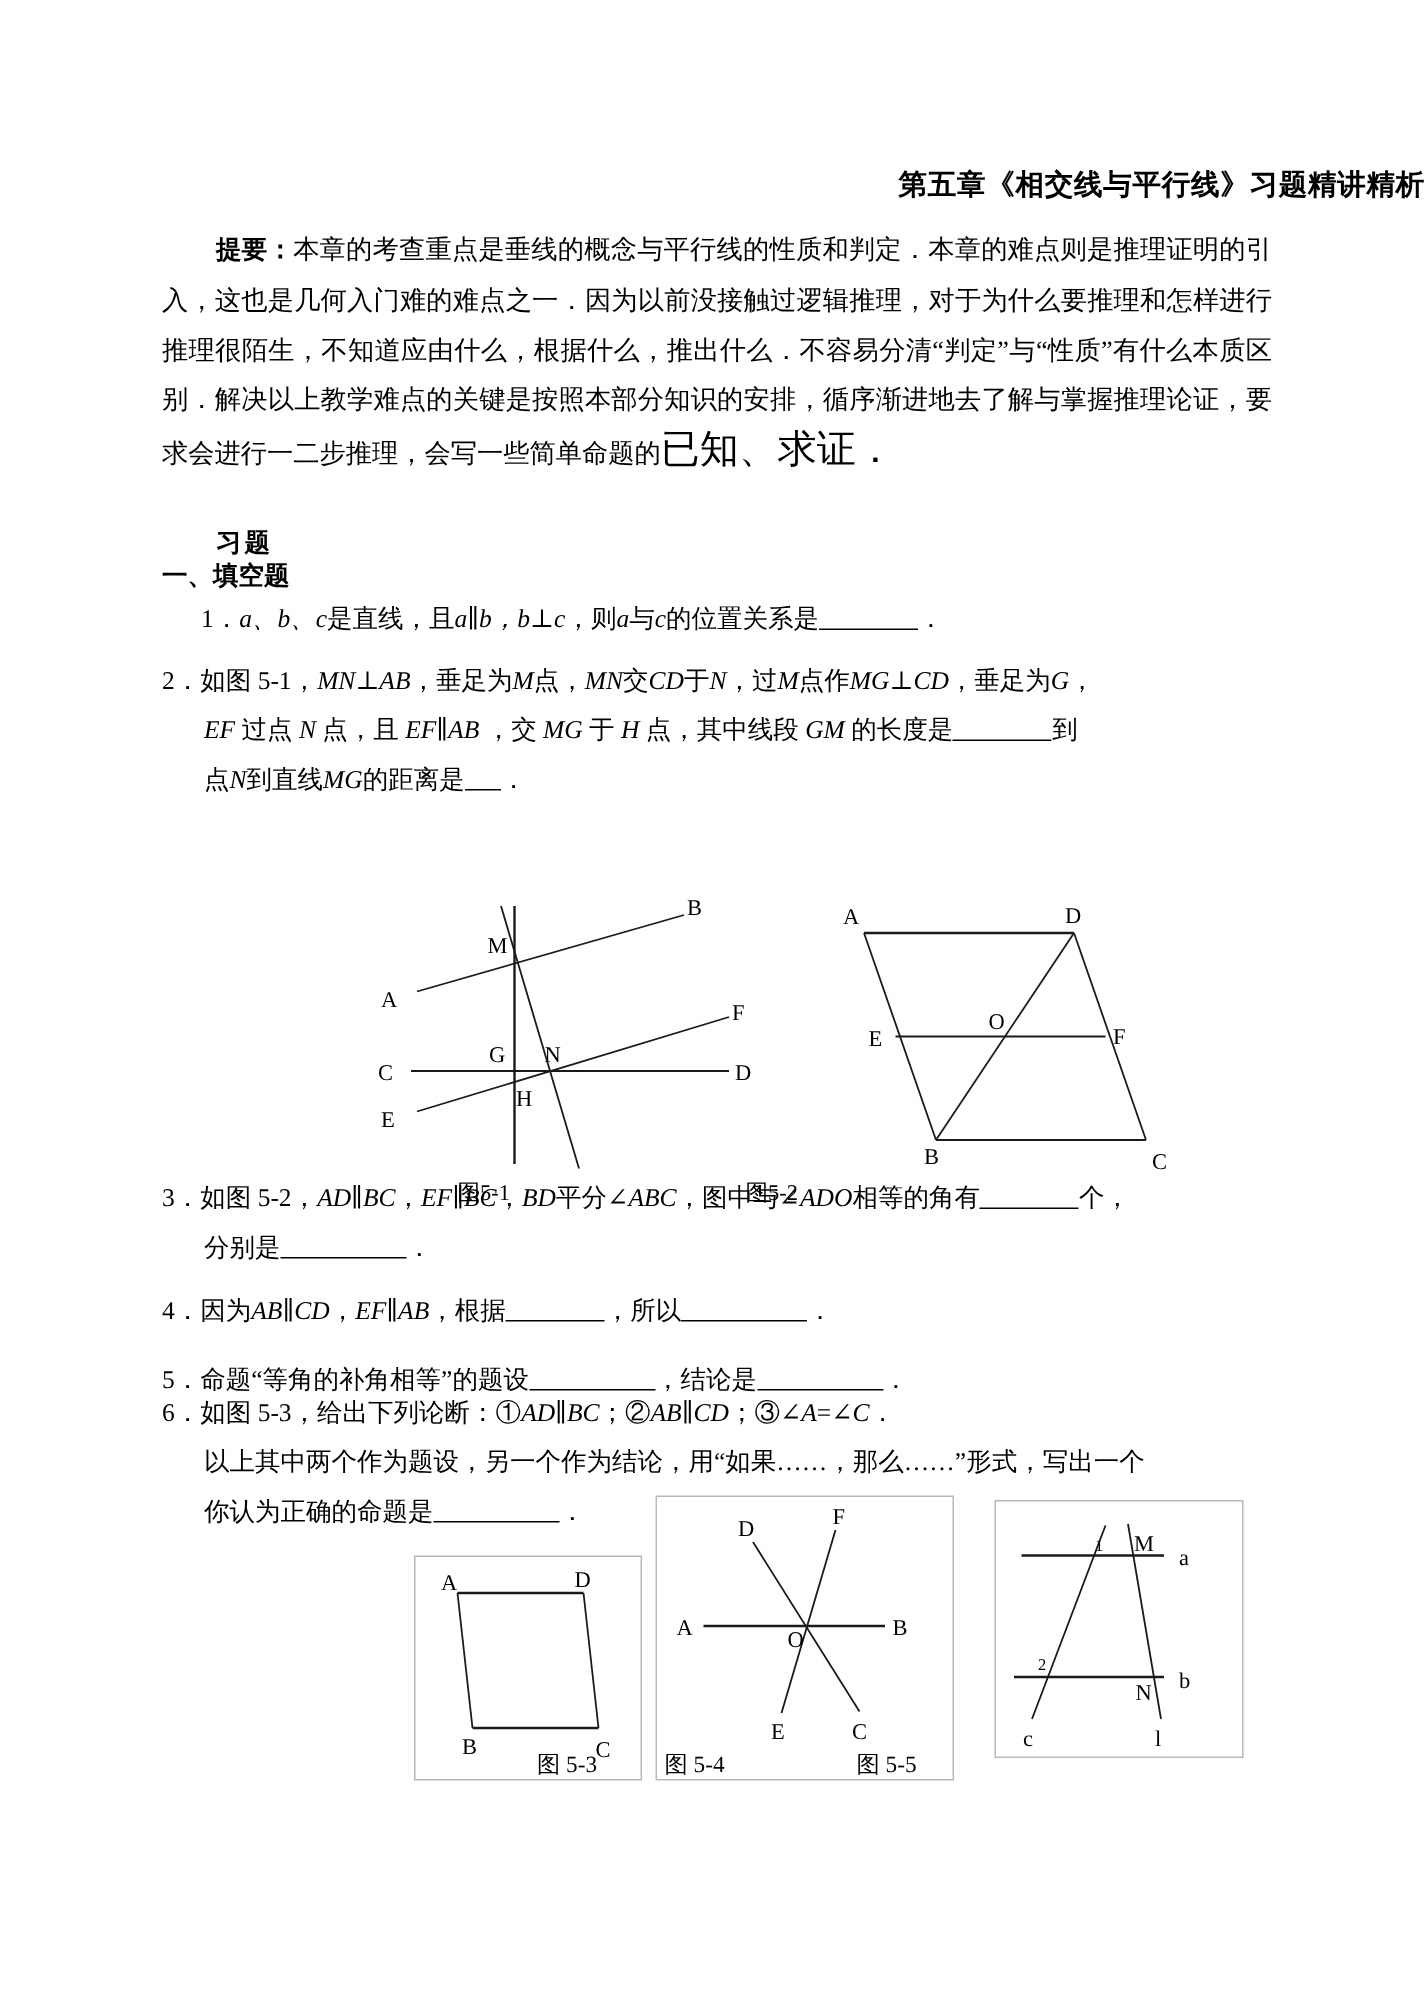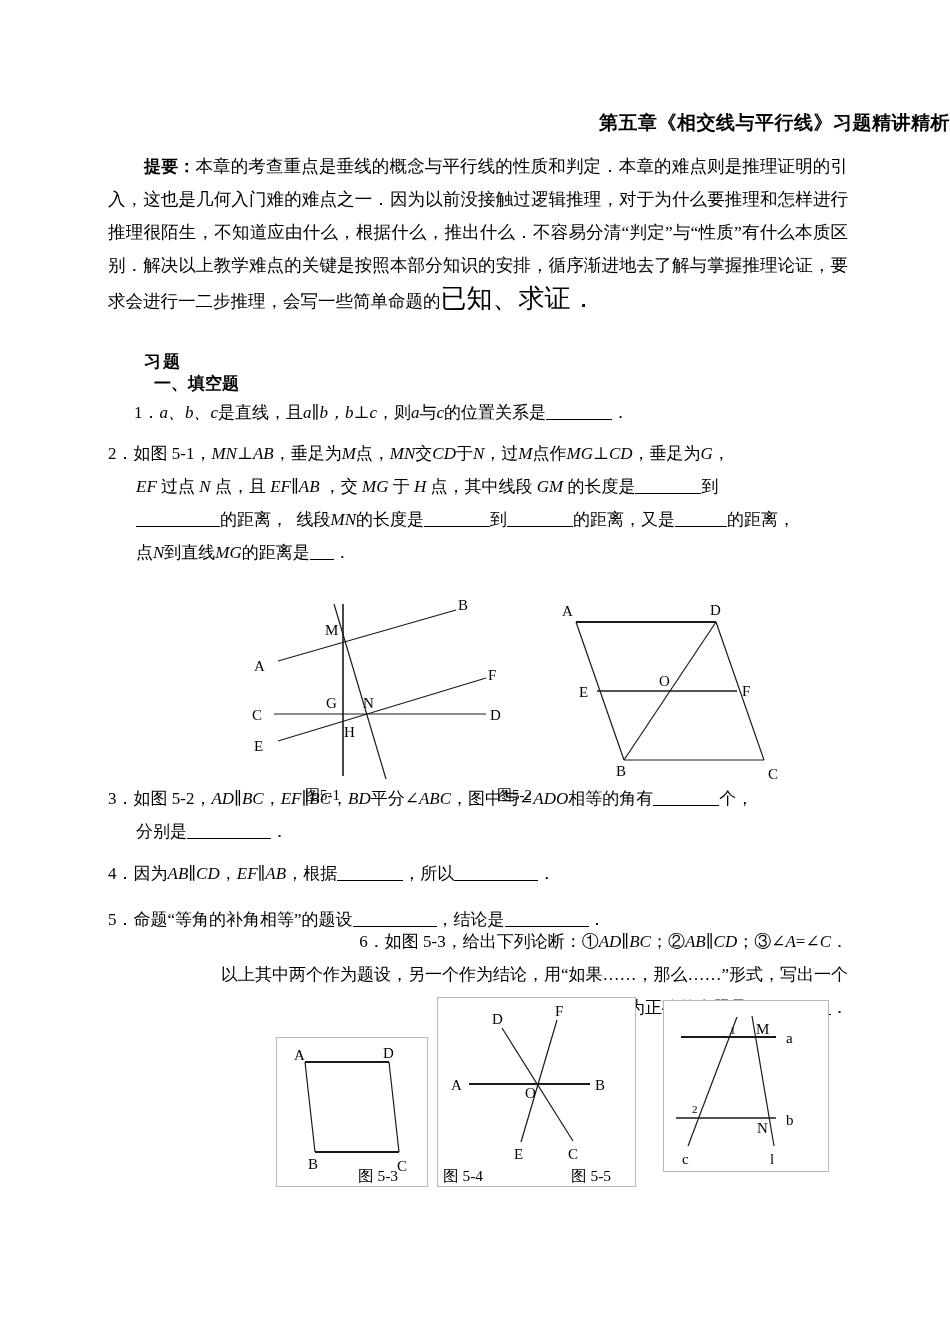--- a/index.html
+++ b/index.html
@@ -56,21 +56,20 @@
     font-weight: bold;
     letter-spacing: 2px;
     font-family: "DejaVu Sans", "Liberation Sans", sans-serif;
   }
   .sec-head {
     position: absolute;
     left: 108px; top: 372px;
     font-size: 17px;
     font-weight: bold;
     font-family: "DejaVu Sans", "Liberation Sans", sans-serif;
-    margin-left: 46px;
   }
 
   
   .q {
     position: absolute;
     font-size: 17px;
     line-height: 33px;
     width: 740px;
   }
   .q .ln { display: block; white-space: nowrap; }
@@ -80,21 +79,21 @@
   .blank-l { display:inline-block; border-bottom: 1px solid #000; width: 84px; vertical-align: -2px;}
   .blank-xs{ display:inline-block; border-bottom: 1px solid #000; width: 24px; vertical-align: -2px;}
 
   #q1 { left: 108px; top: 396px; margin-left: 26px; }
   #q2 { left: 108px; top: 437px; }
   #q2 .ln:not(:first-child) { padding-left: 28px; }
   #q3 { left: 108px; top: 782px; }
   #q3 .ln:not(:first-child) { padding-left: 28px; }
   #q4 { left: 108px; top: 857px; }
   #q5 { left: 108px; top: 891px; margin-top: 12px; }
-  #q6 { left: 108px; top: 925px; text-align: right; }
+  #q6 { left: 108px; top: 925px; }
   #q6 .ln:not(:first-child) { padding-left: 28px; }
 
   
   .figtop { position: absolute; }
   #fig51 { left: 246px; top: 596px; }
   #fig52 { left: 556px; top: 596px; }
 
   
   .cap-overlay {
     position: absolute;
@@ -149,21 +148,20 @@
   <div class="xiti">习题</div>
   <div class="sec-head">一、填空题</div>
 
   <div class="q" id="q1">
     <span class="ln"><span>1．</span><span class="it">a、b、c</span><span>是直线，且</span><span class="it">a∥b，b⊥c</span><span>，则</span><span class="it">a</span><span>与</span><span class="it">c</span><span>的位置关系是</span><span class="blank-m"></span><span>．</span></span>
   </div>
 
   <div class="q" id="q2">
     <span class="ln"><span>2．</span><span>如图 5-1，</span><span class="it">MN⊥AB</span><span>，垂足为</span><span class="it">M</span><span>点，</span><span class="it">MN</span><span>交</span><span class="it">CD</span><span>于</span><span class="it">N</span><span>，过</span><span class="it">M</span><span>点作</span><span class="it">MG⊥CD</span><span>，垂足为</span><span class="it">G</span><span>，</span></span>
     <span class="ln"><span class="it">EF</span>&nbsp;<span>过点</span>&nbsp;<span class="it">N</span>&nbsp;<span>点，且</span>&nbsp;<span class="it">EF∥AB</span>&nbsp;<span>，交</span>&nbsp;<span class="it">MG</span>&nbsp;<span>于</span>&nbsp;<span class="it">H</span>&nbsp;<span>点，其中线段</span>&nbsp;<span class="it">GM</span>&nbsp;<span>的长度是</span><span class="blank-m"></span><span>到</span></span>
-    <span class="ln"><span class="blank-l"></span><span>的距离，</span>&nbsp;&nbsp;<span>线段</span><span class="it">MN</span><span>的长度是</span><span class="blank-m"></span><span>到</span><span class="blank-m"></span><span>的距离，又是</span><span class="blank-s"></span><span>的距离，</span></span>
     <span class="ln"><span>点</span><span class="it">N</span><span>到直线</span><span class="it">MG</span><span>的距离是</span><span class="blank-xs"></span><span>．</span></span>
   </div>
 
   <div class="figtop" id="fig51">
     <svg width="280" height="190" viewBox="0 0 280 190">
 
       <line x1="32" y1="65" x2="210" y2="14" stroke-width="1.2"></line>
 
       <line x1="28" y1="118" x2="240" y2="118" stroke-width="1.2"></line>
 

